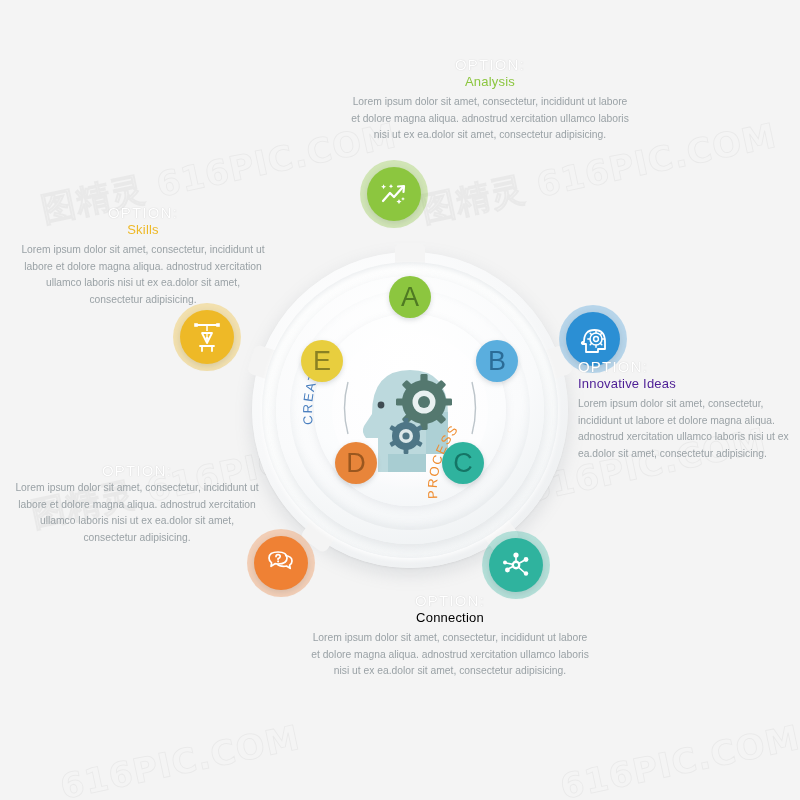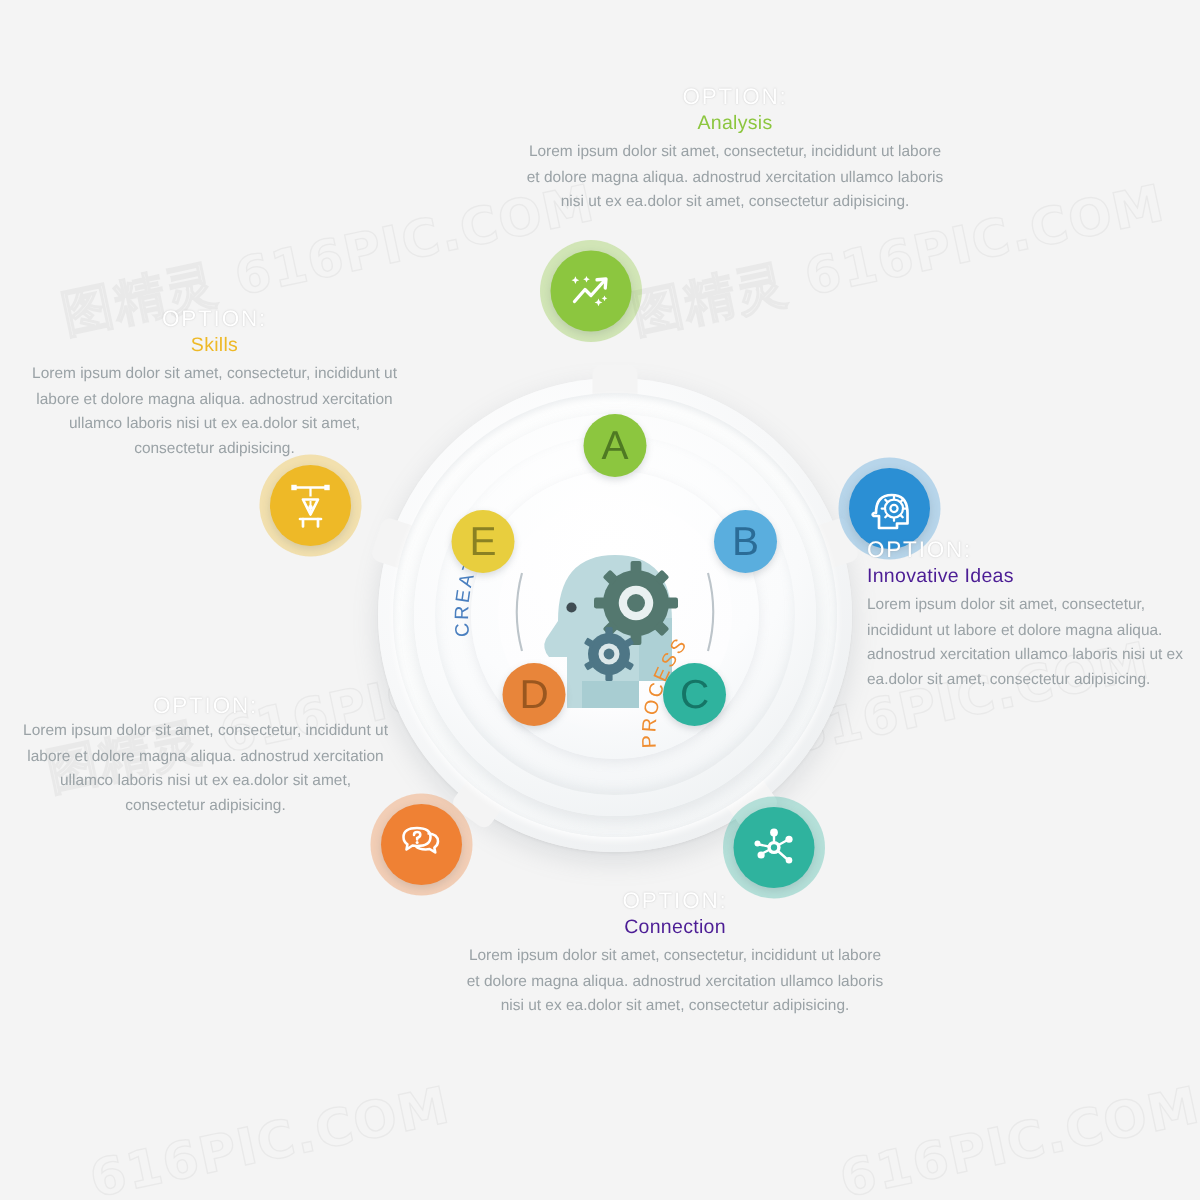--- a/index.html
+++ b/index.html
@@ -289,17 +289,17 @@
     <p class="body">Lorem ipsum dolor sit amet, consectetur, incididunt ut labore et dolore magna aliqua. adnostrud xercitation ullamco laboris nisi ut ex ea.dolor sit amet, consectetur adipisicing.</p>
   </div>
 
   <div class="opt ta-r" style="left:12px;top:462px;width:250px;">
     <p class="kicker">OPTION:</p>
     <p class="body">Lorem ipsum dolor sit amet, consectetur, incididunt ut labore et dolore magna aliqua. adnostrud xercitation ullamco laboris nisi ut ex ea.dolor sit amet, consectetur adipisicing.</p>
   </div>
 
   <div class="opt ta-c" style="left:310px;top:592px;width:280px;">
     <p class="kicker">OPTION:</p>
-    <p class="title" style="color:#4c1d95;">Connection</p>
+    <p class="title" style="color:#000000;">Connection</p>
     <p class="body">Lorem ipsum dolor sit amet, consectetur, incididunt ut labore et dolore magna aliqua. adnostrud xercitation ullamco laboris nisi ut ex ea.dolor sit amet, consectetur adipisicing.</p>
   </div>
 
 </div>
 
 </body></html>

